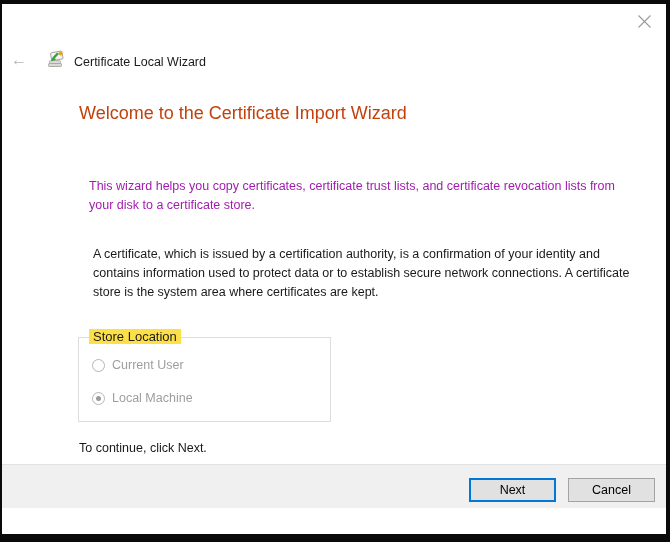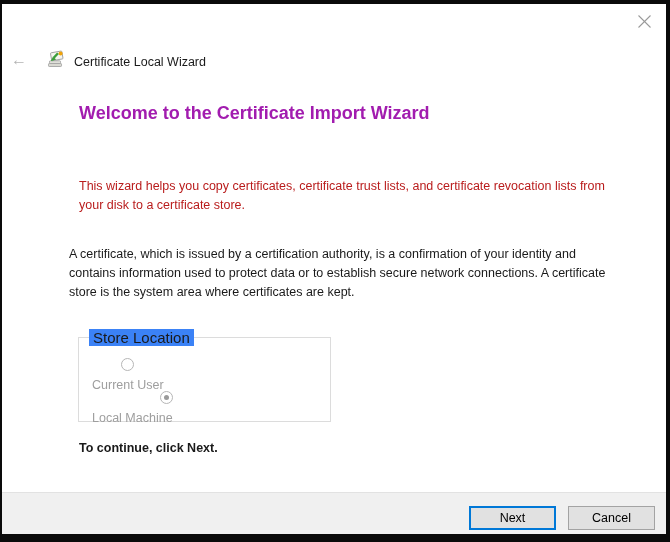--- a/index.html
+++ b/index.html
@@ -50,62 +50,61 @@
     font-size: 12.5px;
     color: #1a1a1a;
     white-space: nowrap;
   }
   
   .heading {
     position: absolute;
     left: 77px; top: 99px;
     width: 560px;
     font-size: 18px;
-    font-weight: bold;
+    font-weight: normal;
+    color: #c2410c;
+    letter-spacing: 0;
+  }
+  .para1 {
+    position: absolute;
+    left: 87px; top: 173px;
+    width: 548px;
+    font-size: 12.5px;
+    line-height: 19px;
     color: #a21caf;
-    letter-spacing: 0;
-  }
-  .para1 {
-    position: absolute;
-    left: 77px; top: 173px;
-    width: 548px;
-    font-size: 12.5px;
-    line-height: 19px;
-    color: #b91c1c;
   }
   .para2 {
     position: absolute;
-    left: 67px; top: 241px;
+    left: 91px; top: 241px;
     width: 548px;
     font-size: 12.5px;
     line-height: 19px;
     color: #1a1a1a;
   }
   .groupbox {
     position: absolute;
     left: 76px; top: 333px;
     width: 253px; height: 85px;
     border: 1px solid #dcdcdc;
   }
   .groupbox-label {
     position: absolute;
     left: 10px; top: -9px;
-    background: #3b82f6;
+    background: #fde047;
     padding: 0 4px;
-    font-size: 15px;
+    font-size: 13px;
     color: #1a1a1a;
     white-space: nowrap;
   }
   .radio-row {
     position: absolute;
     left: 13px;
     display: flex;
     align-items: center;
     gap: 7px;
-    flex-direction: column;
   }
   .radio-row.row-0 { top: 20px; }
   .radio-row.row-1 { top: 53px; align-items: flex-end; }
   .radio-circle {
     width: 13px; height: 13px;
     border: 1px solid #b6b6b6;
     border-radius: 50%;
     background: #ffffff;
     position: relative;
     flex: 0 0 auto;
@@ -121,26 +120,25 @@
   .radio-label {
     font-size: 12.5px;
     color: #9e9e9e;
     white-space: nowrap;
   }
   .hint {
     position: absolute;
     left: 77px; top: 437px;
     font-size: 12.5px;
     color: #1a1a1a;
-    font-weight: bold;
   }
   
   .footer {
     position: absolute;
-    left: 0; top: 488px;
+    left: 0; top: 460px;
     width: 664px; height: 44px;
     background: #f0f0f0;
     border-top: 1px solid #e2e2e2;
   }
   .btn {
     position: absolute;
     top: 13px;
     width: 87px; height: 24px;
     font-family: "Liberation Sans", sans-serif;
     font-size: 12.5px;

